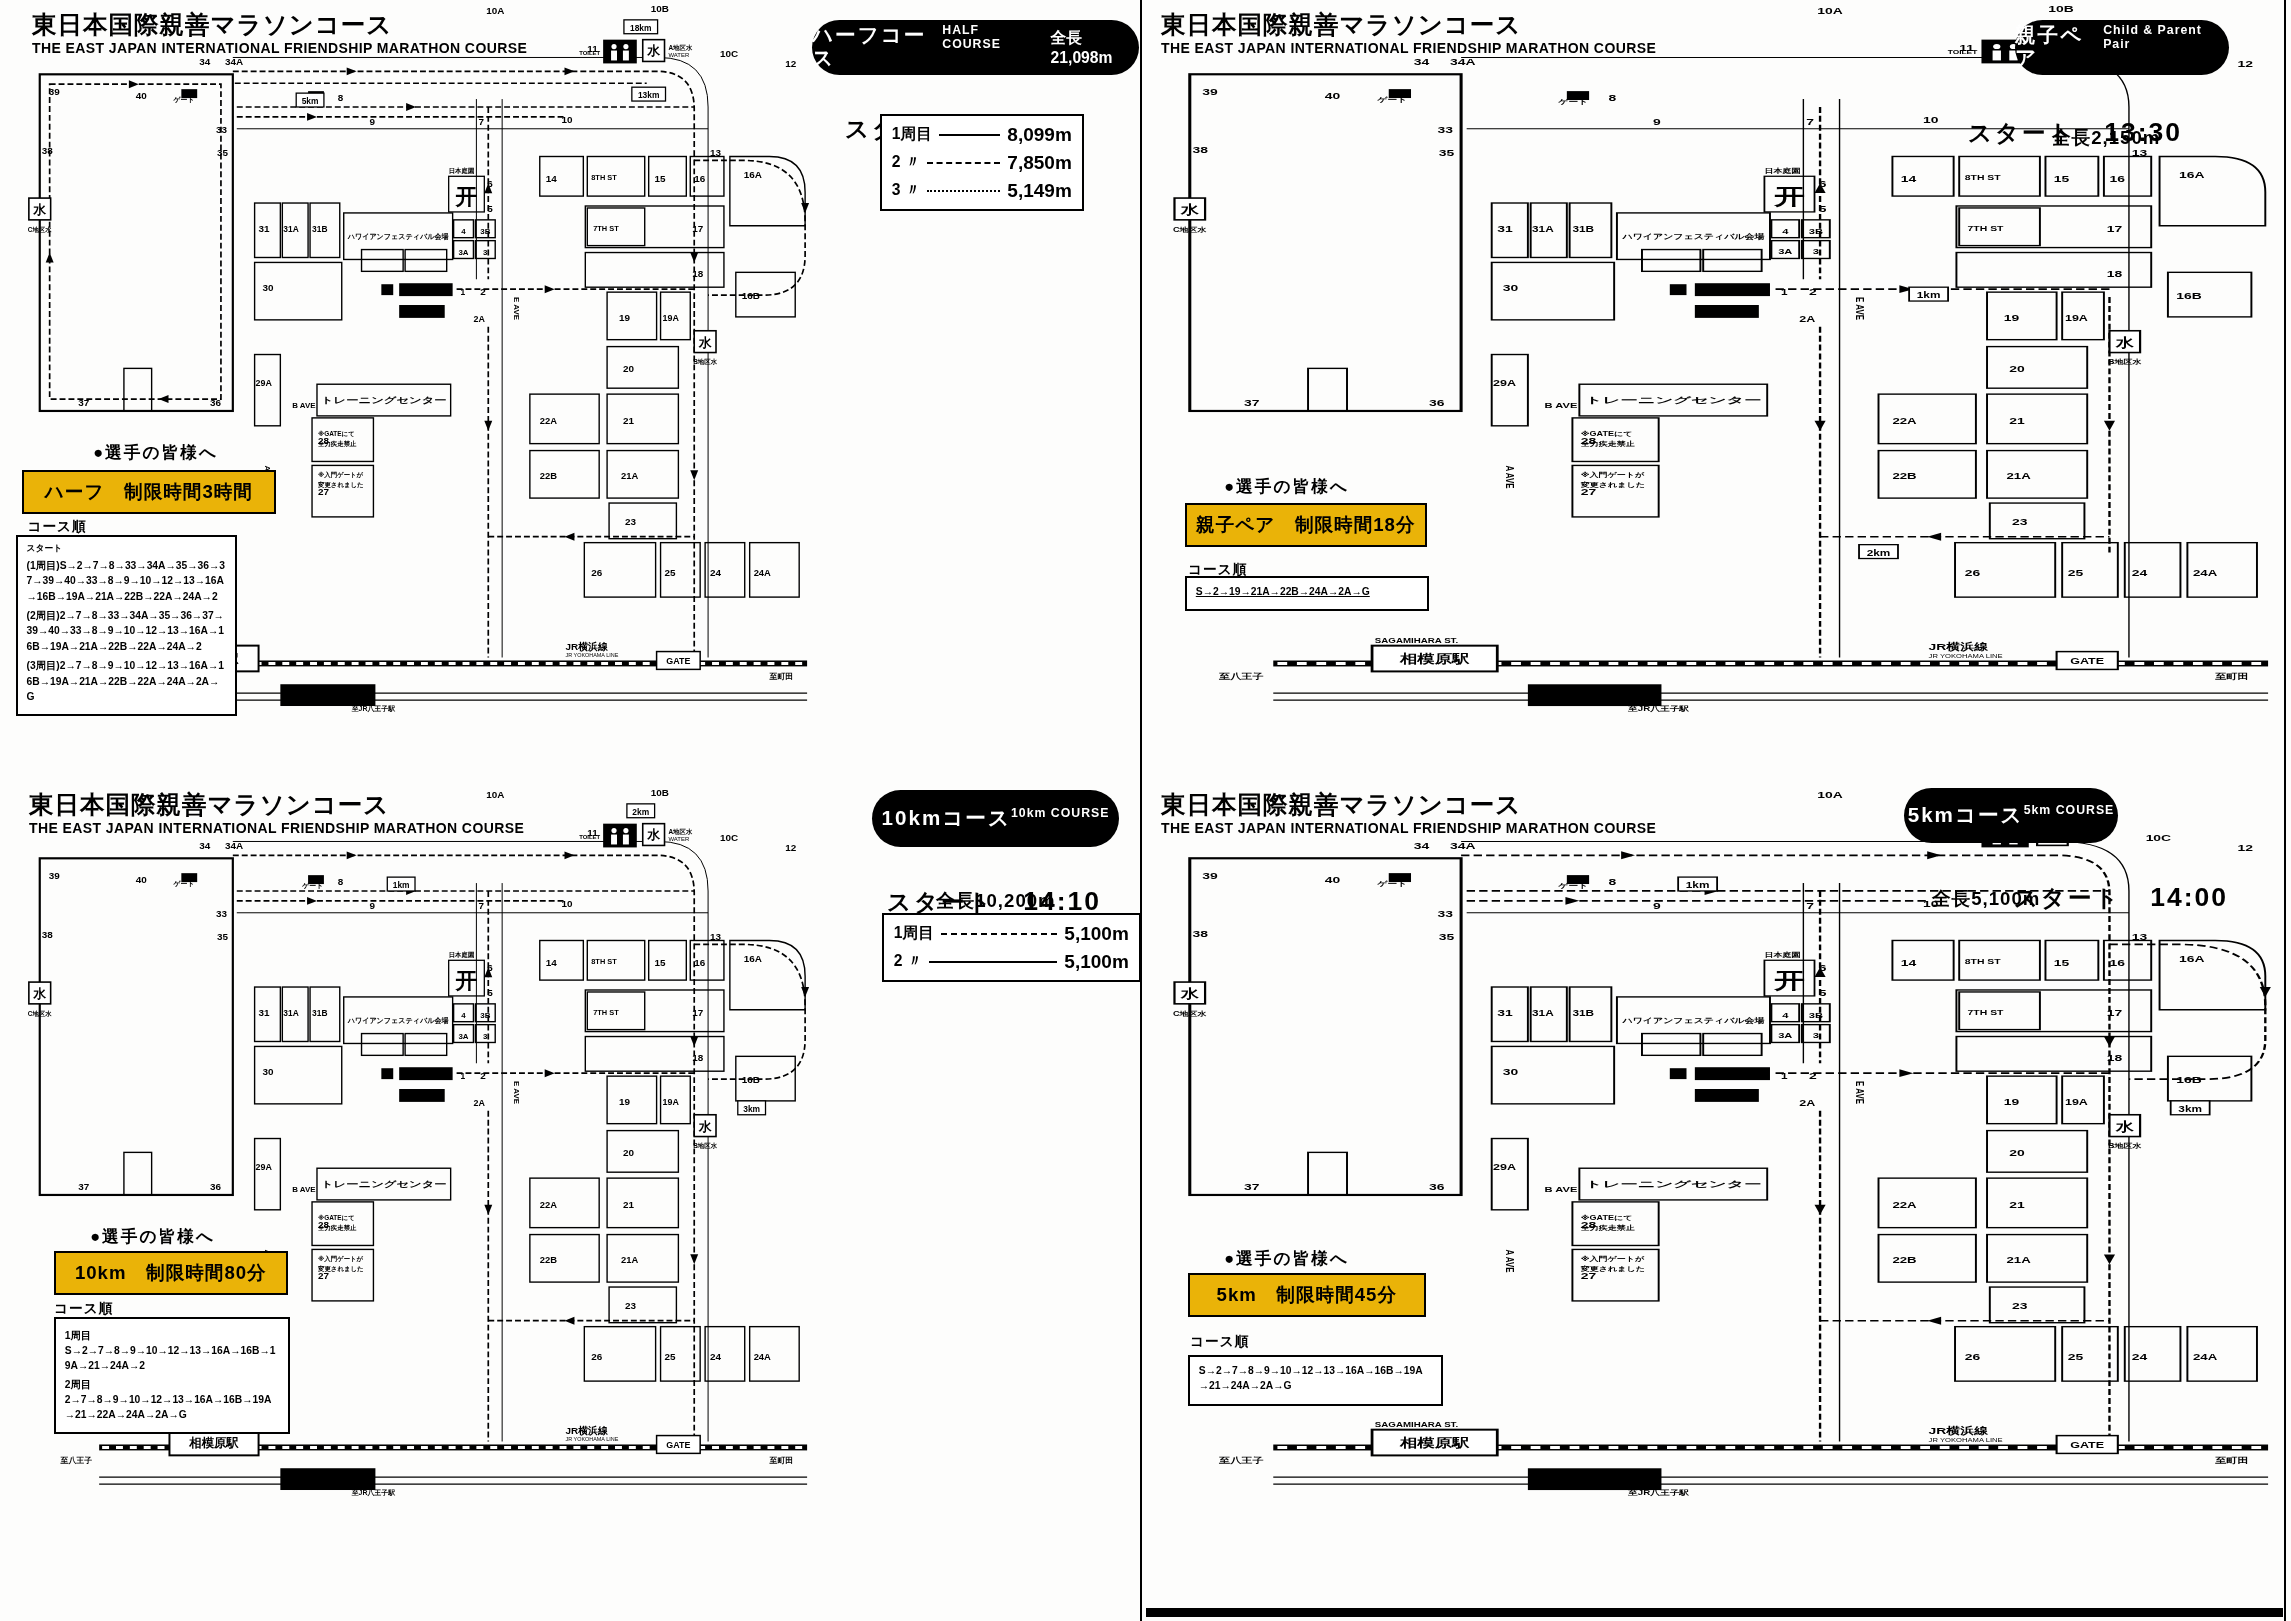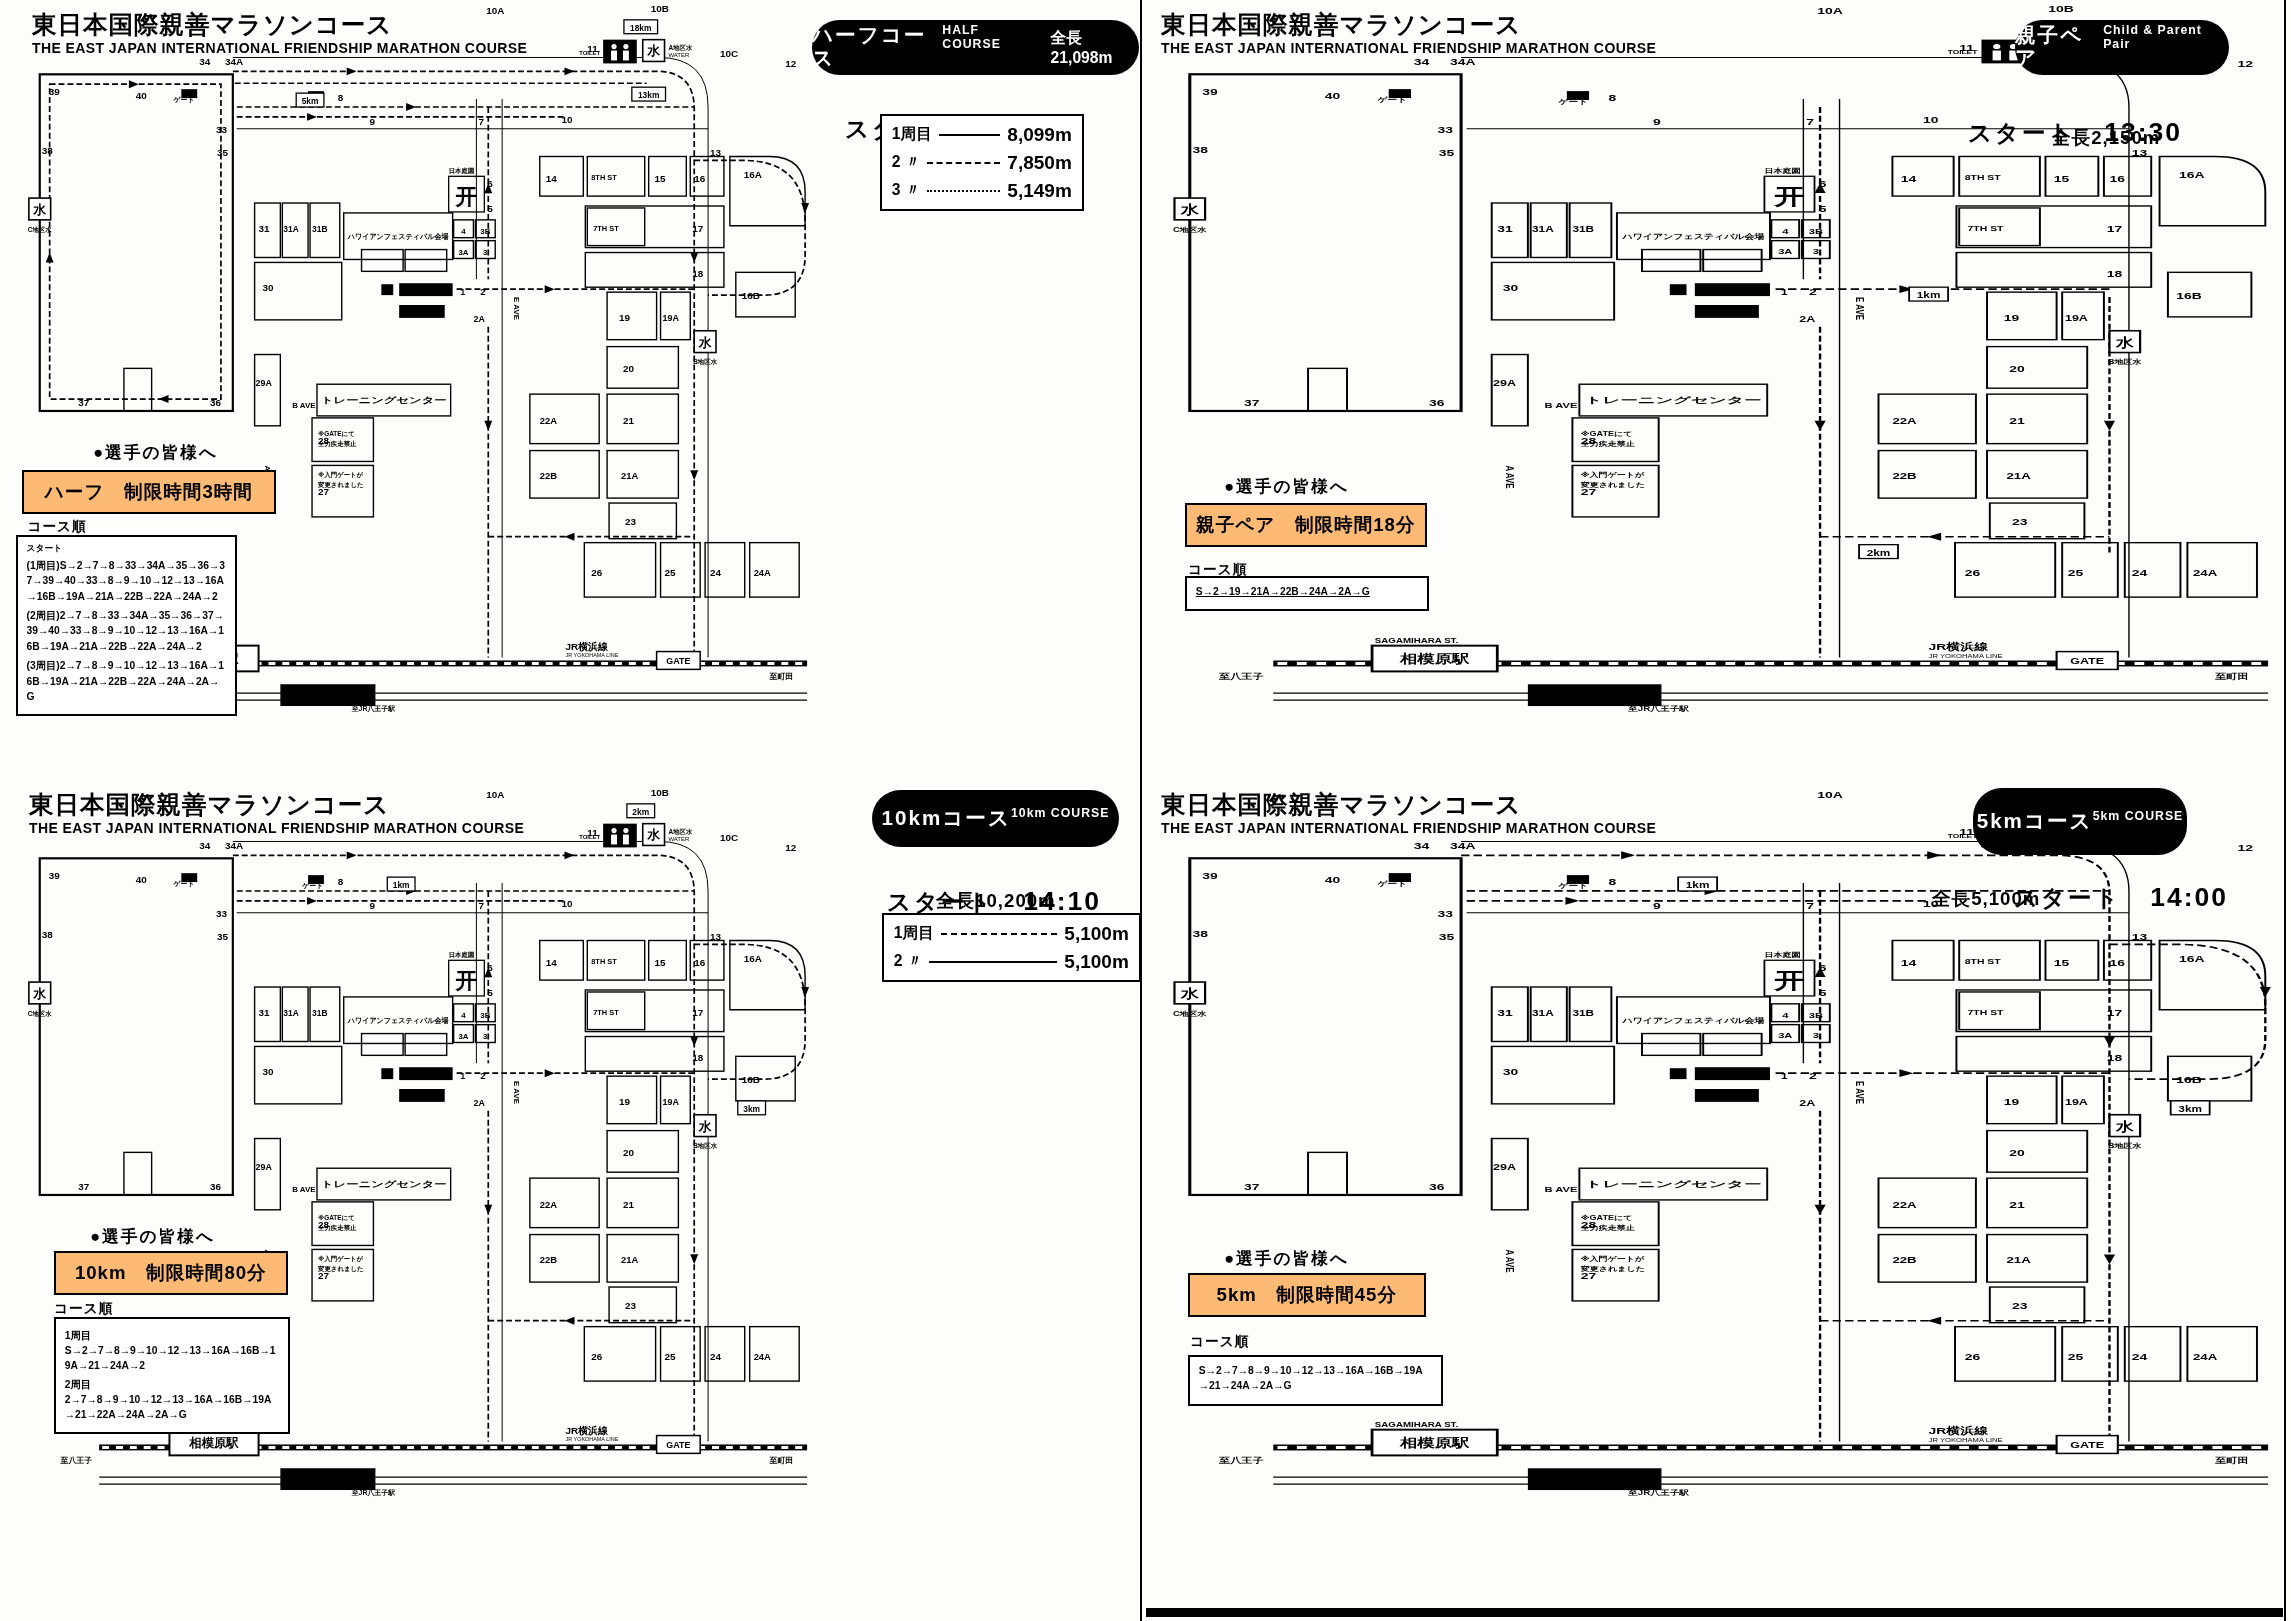--- a/index.html
+++ b/index.html
@@ -18,21 +18,21 @@
   .start-time{font-size:26.5px;font-weight:bold;letter-spacing:2px;margin-top:31px;}
   .total-line{font-size:18.6px;font-weight:bold;letter-spacing:1px;}
   .laps-box{border:2.5px solid #000;background:#fff;padding:7.8px 9.8px;display:flex;flex-direction:column;gap:5.9px;}
   .lap-row{display:flex;align-items:center;}
   .lap-label{font-size:15.7px;font-weight:bold;white-space:nowrap;}
   .lap-line{flex:1;margin:0 6.9px;height:0;border-bottom:2.9px solid #000;}
   .lap-line.dashed{border-bottom:2.9px dashed #000;}
   .lap-line.dotted{border-bottom:2.9px dotted #000;}
   .lap-value{font-size:19px;font-weight:bold;white-space:nowrap;}
   .ph-heading{font-size:16.7px;font-weight:bold;letter-spacing:2px;}
-  .limit-box{border:2.9px solid #000;background:#fdba74;padding:6.9px 7.8px;text-align:center;
+  .limit-box{border:2.9px solid #000;background:#eab308;padding:6.9px 7.8px;text-align:center;
              font-size:18.6px;font-weight:bold;letter-spacing:1px;white-space:nowrap;}
   .order-label{font-size:13.7px;font-weight:bold;letter-spacing:1px;}
   .order-box{border:2px solid #000;background:#fff;padding:5.9px 8.8px;}
   .op-note{font-size:8.8px;font-weight:bold;margin-bottom:2.9px;}
   .op-head{font-size:10.3px;font-weight:bold;margin-top:3.9px;}
   .op-text{font-size:10.3px;font-weight:bold;line-height:1.5;margin-bottom:3.9px;word-break:break-all;}
   .divider{background:#000;}
   svg text{fill:#000;}
 </style>
 </head>
@@ -847,21 +847,21 @@
       <text x="390" y="105" font-size="8.5" font-weight="bold" text-anchor="middle">1km</text>
       <rect x="618" y="20" width="28" height="14" fill="#fff" stroke="#000" stroke-width="1.3"></rect>
       <text x="632" y="31" font-size="8.5" font-weight="bold" text-anchor="middle">2km</text>
       <rect x="730" y="320" width="28" height="14" fill="#fff" stroke="#000" stroke-width="1.3"></rect>
       <text x="744" y="331" font-size="8.5" font-weight="bold" text-anchor="middle">3km</text>
     </svg>
   <div class="abs" style="left:1161px;top:792px;">
     <div class="q-title">東日本国際親善マラソンコース</div>
     <div class="q-sub">THE EAST JAPAN INTERNATIONAL FRIENDSHIP MARATHON COURSE</div>
   </div>
-  <div class="abs badge" style="left:1973px;top:788px;width:214px;height:67px;">
+  <div class="abs badge" style="left:1904px;top:788px;width:214px;height:55px;">
     <div class="b-col">
       <span class="b-jp">5kmコース</span>
       <span class="b-en">5km COURSE</span>
     </div>
   </div>
   <div class="abs start-row" style="left:2014px;top:851px;">
     <span class="start-lbl">スタート</span>
     <span class="start-time">14:00</span>
   </div>
   <div class="abs total-line" style="left:1932px;top:886px;">全長5,100m</div>

